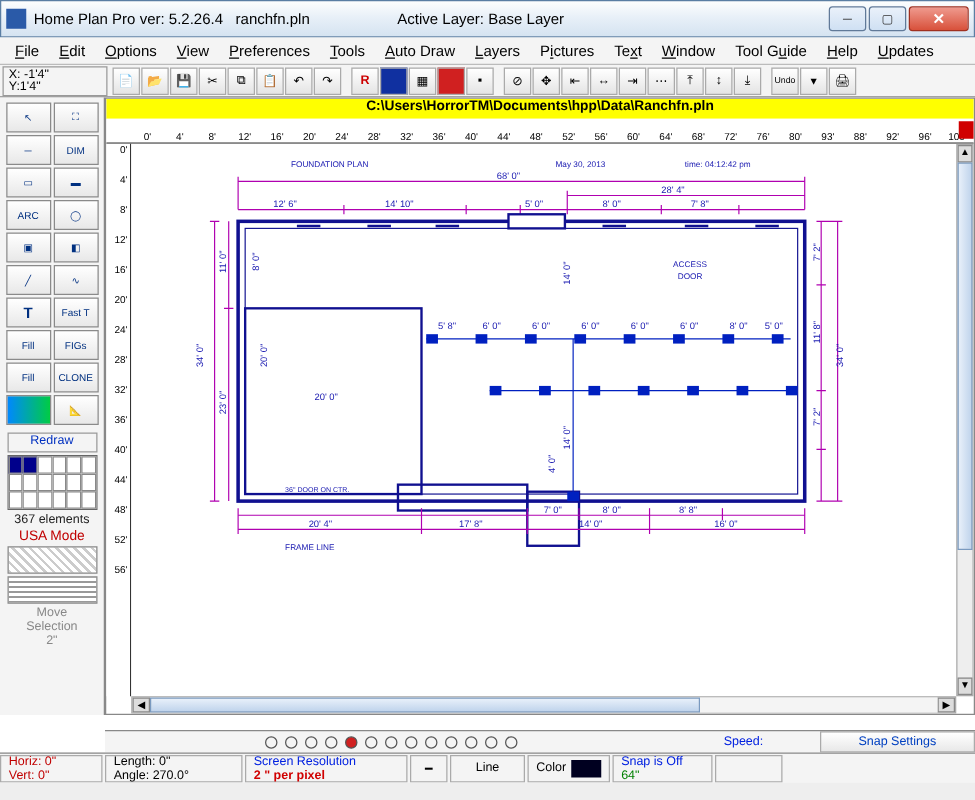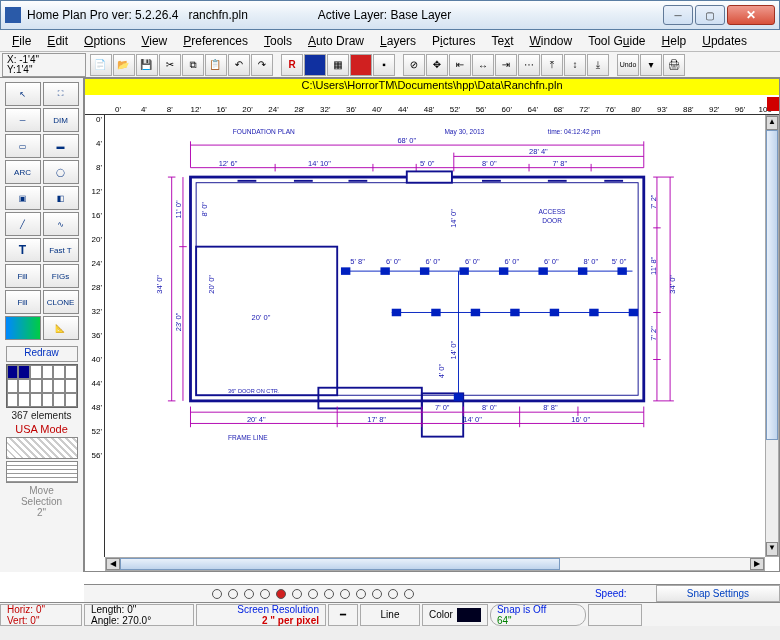--- a/index.html
+++ b/index.html
@@ -36,21 +36,21 @@
 .swatches { width:72px; height:44px; display:grid; grid-template-columns:repeat(6,1fr); grid-template-rows:repeat(3,1fr); border:1px solid #666; margin-top:2px; }
 .swatches div { border:1px solid #888; background:#fff; }
 .swatches div.active { background:#00008b; }
 .statusline { font-size:10px; margin-top:2px; color:#222; }
 .usamode { font-size:11px; color:#c00000; }
 .pat { width:72px; height:22px; border:1px solid #888; margin-top:2px; background:repeating-linear-gradient(45deg,#ccc,#ccc 2px,#fff 2px,#fff 5px); }
 .movesel { font-size:10px; color:#888; text-align:center; margin-top:2px; line-height:11px; }
 
 
 .canvas-wrap { position:absolute; left:84px; right:0; top:78px; bottom:68px; background:#fff; border:1px solid #888; overflow:hidden; }
-.filepath-bar { height:16px; background:#ffff00; text-align:center; font-size:11px; font-weight:normal; }
+.filepath-bar { height:16px; background:#ffff00; text-align:center; font-size:11px; font-weight:bold; }
 .ruler-h { height:20px; background:#fff; border-bottom:1px solid #333; font-size:8px; display:flex; align-items:flex-end; padding-left:20px; white-space:nowrap; }
 .ruler-h span { width:28px; text-align:center; }
 .ruler-v { position:absolute; left:0; top:36px; bottom:14px; width:20px; background:#fff; border-right:1px solid #333; font-size:8px; display:flex; flex-direction:column; padding-top:0; }
 .ruler-v span { height:24px; writing-mode:horizontal-tb; text-align:right; padding-right:2px; }
 .drawing { position:absolute; left:20px; top:36px; right:14px; bottom:14px; background:#fff; }
 .drawing svg { width:100%; height:100%; }
 .scroll-h { position:absolute; bottom:0; left:20px; right:14px; height:14px; background:#eee; border:1px solid #aaa; display:flex; align-items:center; }
 .scroll-h .arrow { width:14px; height:12px; background:#ddd; border:1px solid #888; text-align:center; font-size:8px; }
 .scroll-h .track { flex:1; height:12px; background:#f4f4f4; position:relative; }
 .scroll-h .thumb { position:absolute; left:0; width:440px; height:12px; background:linear-gradient(#e8f0fa,#c0d4ec); border:1px solid #7a9ac0; }
@@ -433,31 +433,31 @@
 
 <div class="statusrow">
   <div class="cell" style="width:82px;">
     <span class="red-txt" style="font-weight:normal;color:#c00000;">Horiz: 0"</span>
     <span style="color:#c00000;">Vert:  0"</span>
   </div>
   <div class="cell" style="width:110px;">
     <span>Length:  0"</span>
       <span>Angle: 270.0°</span>
   </div>
-  <div class="cell" style="width:130px;text-align:right;">
+  <div class="cell" style="width:130px;">
     <span class="blue-txt">Screen Resolution</span>
     <span class="red-txt">2 " per pixel</span>
   </div>
   <div class="cell" style="width:30px;align-items:center;">━</div>
   <div class="cell" style="width:60px;align-items:center;">Line</div>
   <div class="cell" style="flex-direction:row;gap:4px;align-items:center;">
     <span>Color</span>
     <span style="display:inline-block;width:24px;height:14px;background:#000020;"></span>
   </div>
-  <div class="cell" style="width:96px;border-radius:10px;">
+  <div class="cell" style="width:80px;">
     <span class="blue-txt">Snap is Off</span>
     <span class="green-txt">64"</span>
   </div>
   <div class="cell" style="width:54px;gap:32px;">
     <span class="blue-txt">Speed:</span>
     <span class="red-txt">24"</span>
   </div>
 </div>
 <div class="botpad"></div>
 

